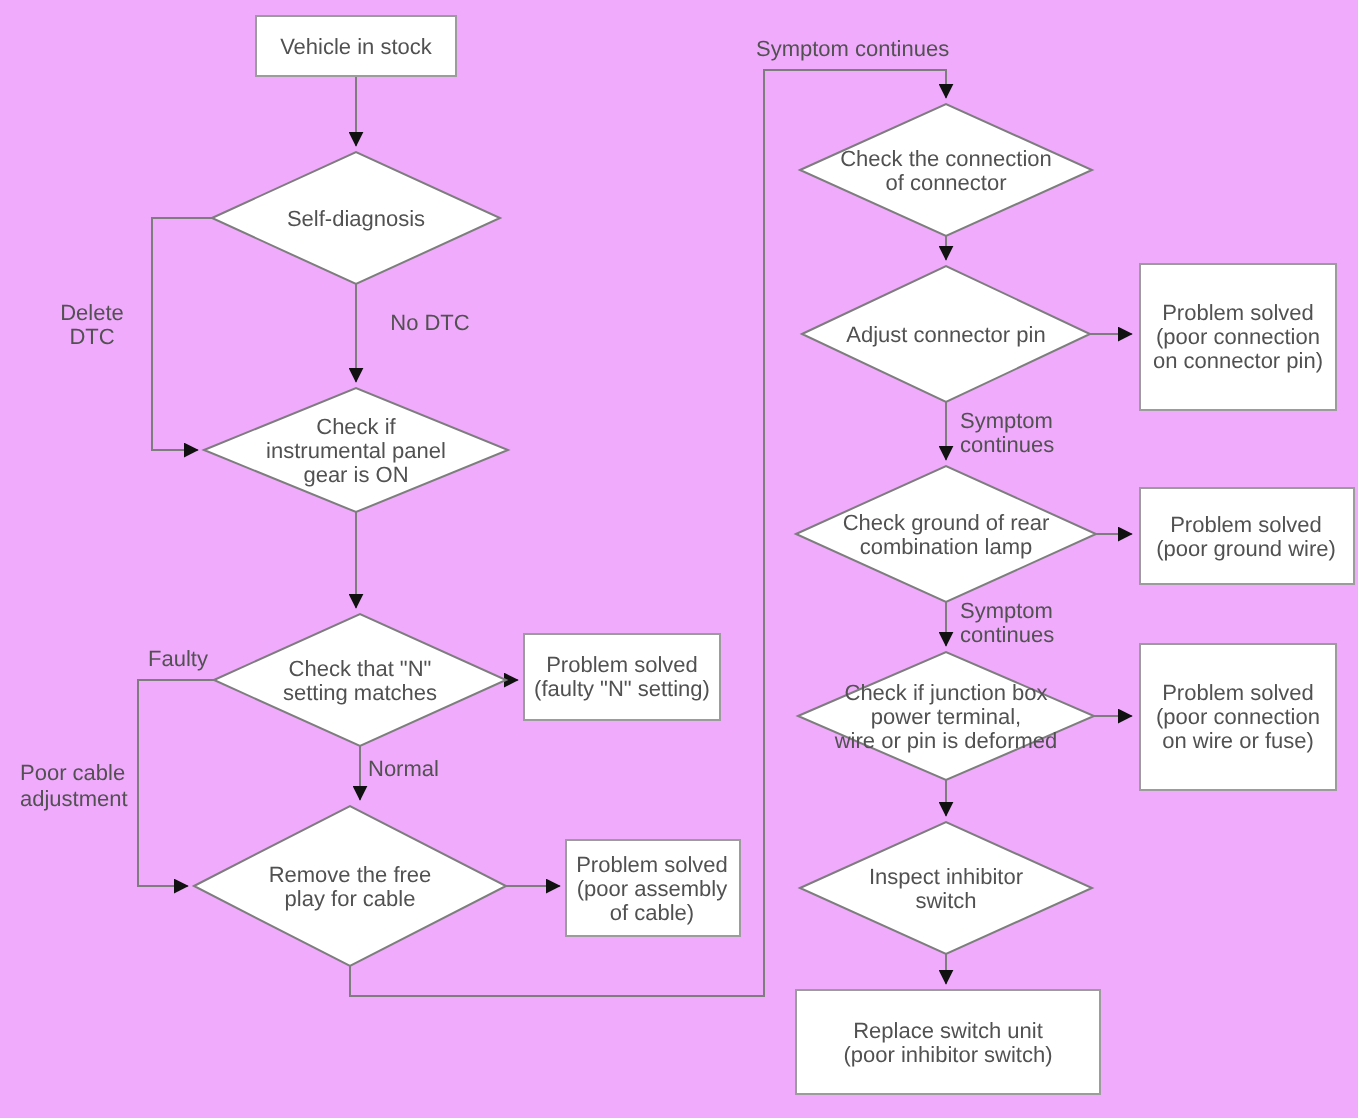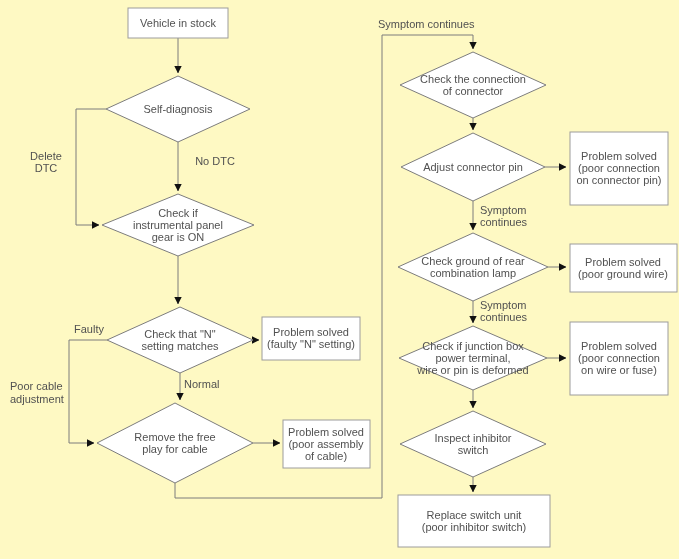--- a/index.html
+++ b/index.html
@@ -5,21 +5,21 @@
   html, body {
     margin: 0;
     padding: 0;
     background: #ffffff;
     font-family: "Liberation Sans", sans-serif;
   }
   .canvas-wrap {
     position: relative;
     width: 679px;
     height: 559px;
-    background: #fef9c3;
+    background: #f0abfc;
     overflow: hidden;
   }
   svg { display: block; }
   .node-box {
     fill: #ffffff;
     stroke: #9c9c9c;
     stroke-width: 1;
   }
   .node-diamond {
     fill: #ffffff;

